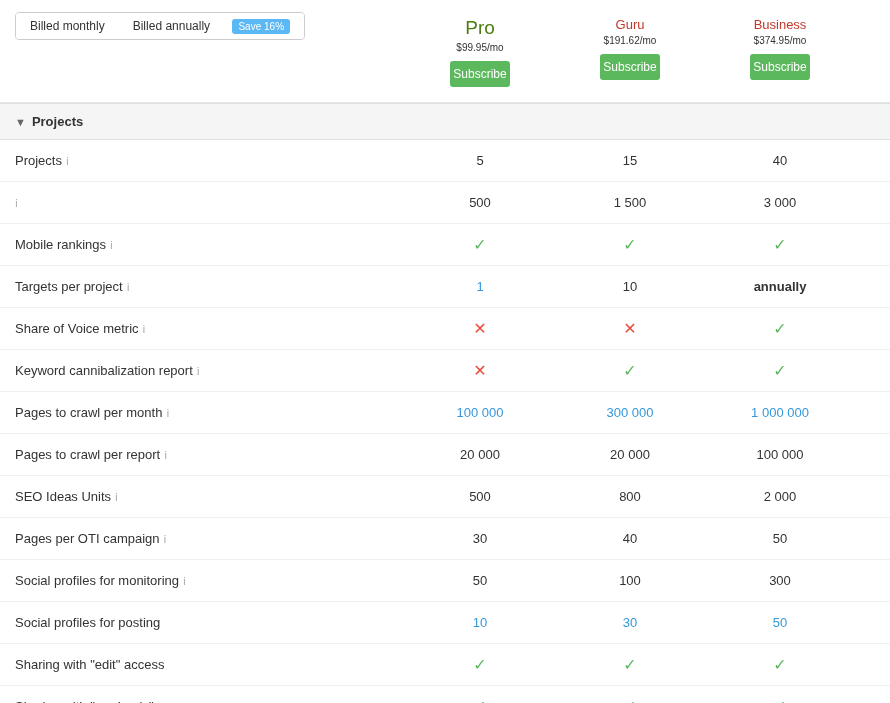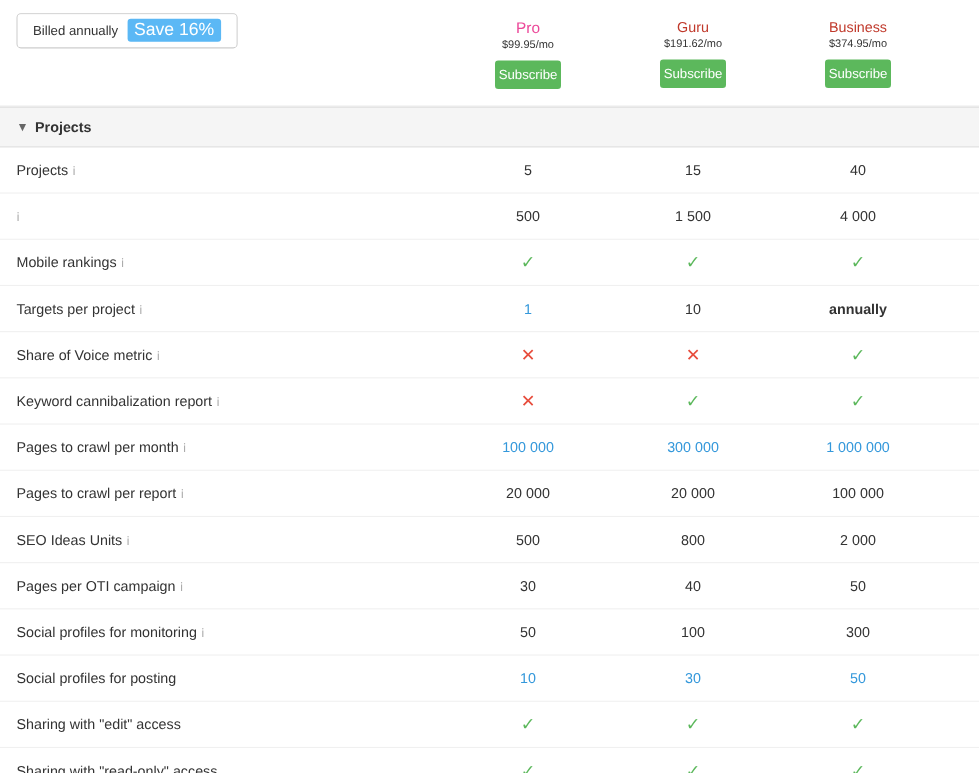--- a/index.html
+++ b/index.html
@@ -24,33 +24,33 @@
     }
 
     .billing-btn.active {
       background: #fff;
       font-weight: 500;
     }
 
     .save-badge {
       background: #5bb8f5;
       color: #fff;
-      font-size: 16px;
+      font-size: 10px;
       padding: 2px 6px;
       border-radius: 3px;
-      margin-left: 5px;
+      margin-left: 19px;
     }
 
     .plan-col {
       width: 150px;
       text-align: center;
       padding: 5px 0;
     }
 
-    .plan-name-pro { color: #ec4899; font-size: 14px; font-weight: 500; }
+    .plan-name-pro { color: #4d7c0f; font-size: 19px; font-weight: 500; }
     .plan-name-guru { color: #c0392b; font-size: 13px; font-weight: 400; }
     .plan-name-business { color: #c0392b; font-size: 13px; font-weight: 500; }
 
     .plan-price { font-size: 10px; color: #333; margin: 3px 0 8px; }
 
     .subscribe-btn {
       background: #5cb85c;
       color: #fff;
       border: none;
       border-radius: 3px;
@@ -105,20 +105,21 @@
     .cross-red { color: #e74c3c; font-size: 16px; }
     .bold-val { font-weight: bold; }
     .blue-val { color: #3498db; font-weight: 500; }
   </style>
 </head>
 <body>
 
 <div style="display:flex; align-items:flex-start; padding: 12px 15px 10px 15px; border-bottom: 1px solid #e5e5e5;">
   <div style="width:390px; display:flex; align-items:center;">
     <div class="billing-toggle">
+      <button class="billing-btn">Billed monthly</button>
       <button class="billing-btn active">
         <span>Billed annually</span>
         <span class="save-badge">Save 16%</span>
       </button>
     </div>
   </div>
   <div style="display:flex;">
 
     <div class="plan-col">
       <div class="plan-name-pro">Pro</div>
@@ -154,21 +155,21 @@
       <div class="feature-value">5</div>
       <div class="feature-value">15</div>
       <div class="feature-value">40</div>
     </div>
     <div class="feature-row">
       <div class="feature-label">
         <span class="info-icon" title="More info">ℹ</span>
       </div>
       <div class="feature-value">500</div>
       <div class="feature-value">1 500</div>
-      <div class="feature-value">4 000</div>
+      <div class="feature-value">3 000</div>
     </div>
     <div class="feature-row">
       <div class="feature-label">
         <span>Mobile rankings</span> 
         <span class="info-icon" title="More info">ℹ</span>
       </div>
       <div class="feature-value"><span class="check-green">✓</span></div>
       <div class="feature-value"><span class="check-green">✓</span></div>
       <div class="feature-value"><span class="check-green">✓</span></div>
     </div>

